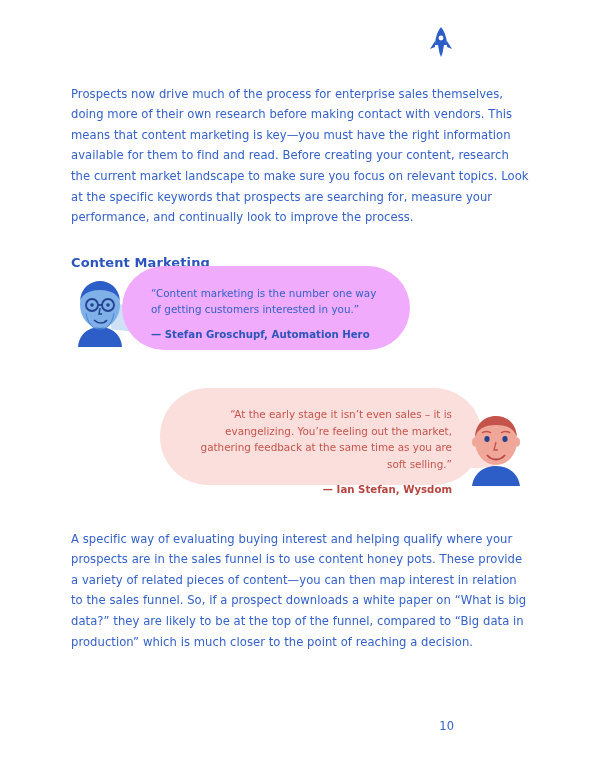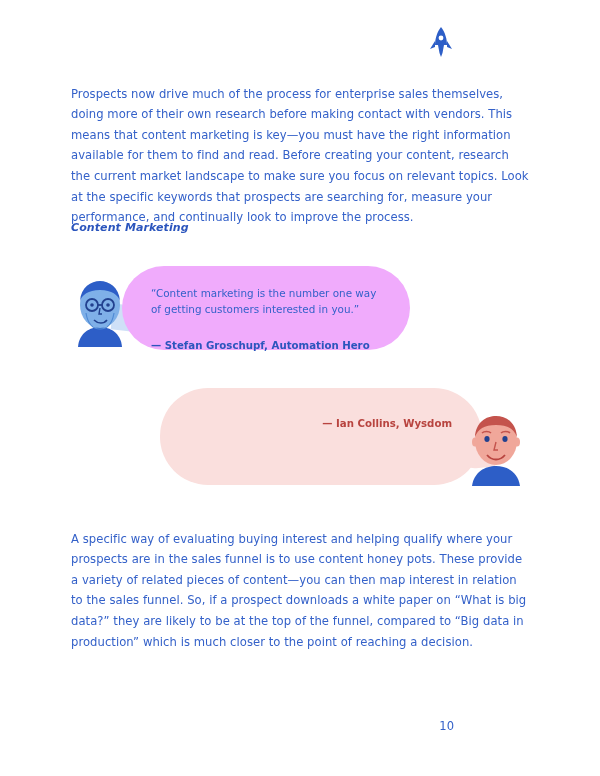--- a/index.html
+++ b/index.html
@@ -38,26 +38,25 @@
     line-height: 20.6px;
     color: #3461c9;
     letter-spacing: 0.05px;
   }
   .para-top { top: 72px; }
   .para-bottom { top: 517px; }
 
   .section-title {
     position: absolute;
     left: 71px;
-    top: 212px;
-    font-size: 11px;
+    top: 244px;
+    font-size: 13px;
     font-weight: bold;
     color: #2b55bd;
     letter-spacing: 0.1px;
-    font-style: italic;
   }
 
   
   .quote1-bubble {
     position: absolute;
     left: 122px;
     top: 266px;
     width: 288px;
     height: 84px;
     background: #f0abfc;
@@ -76,21 +75,21 @@
   }
   .quote-text {
     font-size: 10.4px;
     line-height: 16.4px;
     color: #3461c9;
   }
   .quote-attr {
     font-size: 10.2px;
     font-weight: bold;
     color: #2b55bd;
-    margin-top: 22px;
+    margin-top: 11px;
   }
 
   .avatar1 {
     position: absolute;
     left: 72px;
     top: 275px;
     width: 56px;
     height: 72px;
   }
 
@@ -188,21 +187,22 @@
       <path d="M28 33 L27 39 L30 39" fill="none" stroke="#22418f" stroke-width="1.4"></path>
 
       <path d="M22 45 C26 49 32 49 35 45" fill="none" stroke="#22418f" stroke-width="1.6"></path>
 
       <path d="M14 38 C16 50 22 54 28 54 C34 54 40 50 42 38" fill="none" stroke="#4f8ad4" stroke-width="1.2"></path>
     </svg>
   </div>
 
   <div class="quote2-tail"></div>
   <div class="quote2-bubble">
-    <div class="quote2-attr">— Ian Collins, Wysdom</div>
+    <div class="quote2-text">“At the early stage it isn’t even sales – it is evangelizing. You’re feeling out the market, gathering feedback at the same time as you are soft selling.”</div>
+    <div class="quote2-attr">— Ian Stefan, Wysdom</div>
   </div>
 
   <div class="avatar2">
     <svg width="60" height="78" viewBox="0 0 60 78">
 
       <path d="M6 78 C8 64 19 58 30 58 C41 58 52 64 54 78 Z" fill="#2d5ec7"></path>
 
       <ellipse cx="30" cy="33" rx="21" ry="24" fill="#f0a79a"></ellipse>
 
       <path d="M9 29 C10 14 20 8 30 8 C40 8 50 14 51 29 C48 21 42 17 30 17 C18 17 12 21 9 29 Z" fill="#c4534c"></path>

